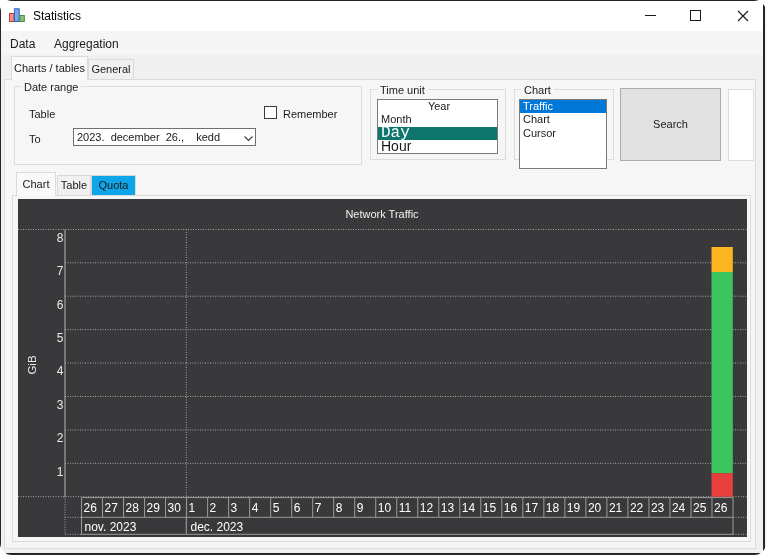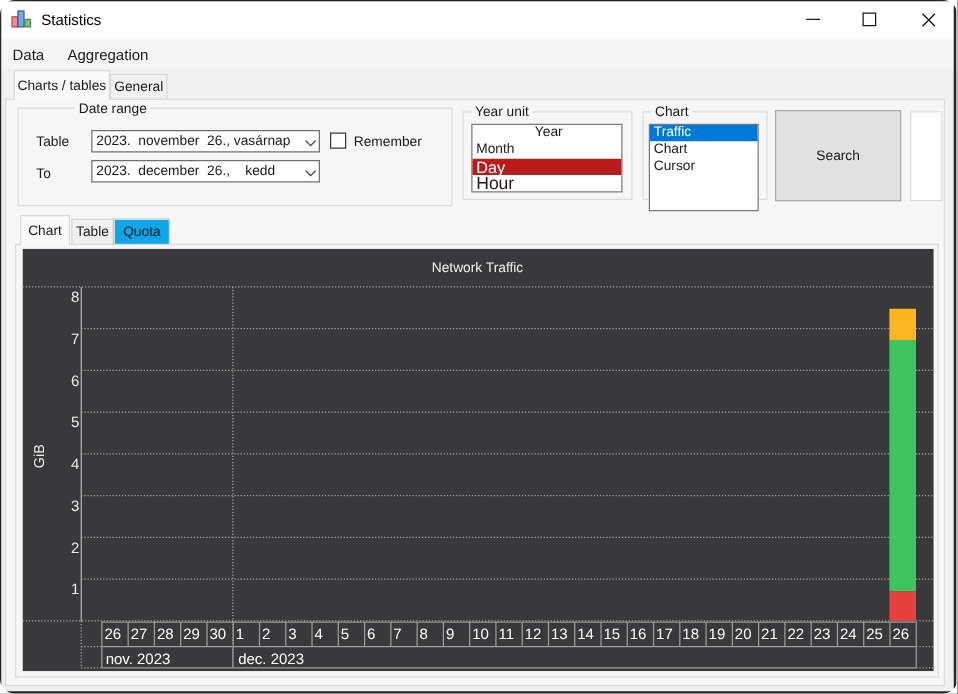--- a/index.html
+++ b/index.html
@@ -30,44 +30,38 @@
   <div class="abs" style="left:1px;top:31px;width:762px;height:24px;background:#f5f5f5;"></div>
   <div class="abs" style="left:10px;top:37px;color:#1a1a1a;">Data</div>
   <div class="abs" style="left:54px;top:37px;color:#1a1a1a;">Aggregation</div>
 
   <div class="abs" style="left:4px;top:79px;width:752px;height:470px;background:#f6f6f6;border:1px solid #dcdcdc;box-sizing:border-box;"></div>
 
   <div class="abs" style="left:88px;top:59px;width:46px;height:21px;background:#f0f0f0;border:1px solid #d9d9d9;box-sizing:border-box;text-align:center;line-height:19px;"><span class="f11">General</span></div>
   <div class="abs" style="left:11px;top:56px;width:77px;height:24px;background:#f9f9f9;border:1px solid #dcdcdc;border-bottom:none;box-sizing:border-box;text-align:center;line-height:23px;"><span class="f11">Charts / tables</span></div>
 
   <div class="abs" style="left:14px;top:86px;width:348px;height:79px;border:1px solid #dcdcdc;box-sizing:border-box;"></div>
-  <div class="abs f11" style="left:21px;top:81px;background:#f6f6f6;padding:0 3px;margin-left:39px;">Date range</div>
+  <div class="abs f11" style="left:21px;top:81px;background:#f6f6f6;padding:0 3px;">Date range</div>
   <div class="abs f11" style="left:29px;top:108px;">Table</div>
   <div class="abs f11" style="left:29px;top:133px;">To</div>
-  <div class="abs" style="left:73px;top:104px;width:183px;height:18px;background:#fff;border:1px solid #707070;box-sizing:border-box;">
-    <div class="abs f11" style="left:3px;top:2px;white-space:pre;">2023.  november  26., vasárnap</div>
-    <svg class="abs" style="left:170px;top:7px;" width="9" height="6">
-        <path d="M0.5 0.5 L4.5 4.5 L8.5 0.5" stroke="#404040" stroke-width="1.1" fill="none"></path>
-      </svg>
-  </div>
   <div class="abs" style="left:73px;top:128px;width:183px;height:18px;background:#fff;border:1px solid #707070;box-sizing:border-box;">
     <div class="abs f11" style="left:3px;top:2px;white-space:pre;">2023.  december  26.,    kedd</div>
     <svg class="abs" style="left:170px;top:7px;" width="9" height="6">
         <path d="M0.5 0.5 L4.5 4.5 L8.5 0.5" stroke="#404040" stroke-width="1.1" fill="none"></path>
       </svg>
   </div>
   <div class="abs" style="left:264px;top:106px;width:11px;height:11px;background:#fff;border:1px solid #3a3a3a;"></div>
   <div class="abs f11" style="left:283px;top:108px;">Remember</div>
 
   <div class="abs" style="left:370px;top:89px;width:136px;height:71px;border:1px solid #dcdcdc;box-sizing:border-box;"></div>
-  <div class="abs f11" style="left:377px;top:84px;background:#f6f6f6;padding:0 3px;">Year unit</div>
+  <div class="abs f11" style="left:377px;top:84px;background:#f6f6f6;padding:0 3px;">Time unit</div>
   <div class="abs" style="left:377px;top:99px;width:121px;height:55px;background:#fff;border:1px solid #7a7a7a;box-sizing:border-box;">
     <div style="height:13.4px;padding-left:3px;font-size:11px;line-height:13.4px;text-align:center;">Year</div>
     <div style="height:13.4px;padding-left:3px;font-size:11px;line-height:13.4px;">Month</div>
-    <div style="height:13.4px;padding-left:3px;font-size:13px;line-height:13.4px;background:#b91c1c;color:#fff;">Day</div>
+    <div style="height:13.4px;padding-left:3px;font-size:16px;line-height:13.4px;background:#0f766e;color:#fff;font-family:Liberation Mono, monospace;">Day</div>
     <div style="height:13.4px;padding-left:3px;font-size:14px;line-height:13.4px;">Hour</div>
   </div>
 
   <div class="abs" style="left:514px;top:89px;width:100px;height:71px;border:1px solid #dcdcdc;box-sizing:border-box;"></div>
   <div class="abs f11" style="left:521px;top:84px;background:#f6f6f6;padding:0 3px;">Chart</div>
   <div class="abs" style="left:519px;top:99px;width:88px;height:70px;background:#fff;border:1px solid #7a7a7a;box-sizing:border-box;">
     <div style="height:13.4px;padding-left:3px;font-size:11px;line-height:13.4px;background:#0078d7;color:#fff;">Traffic</div>
     <div style="height:13.4px;padding-left:3px;font-size:11px;line-height:13.4px;">Chart</div>
     <div style="height:13.4px;padding-left:3px;font-size:11px;line-height:13.4px;">Cursor</div>
   </div>

